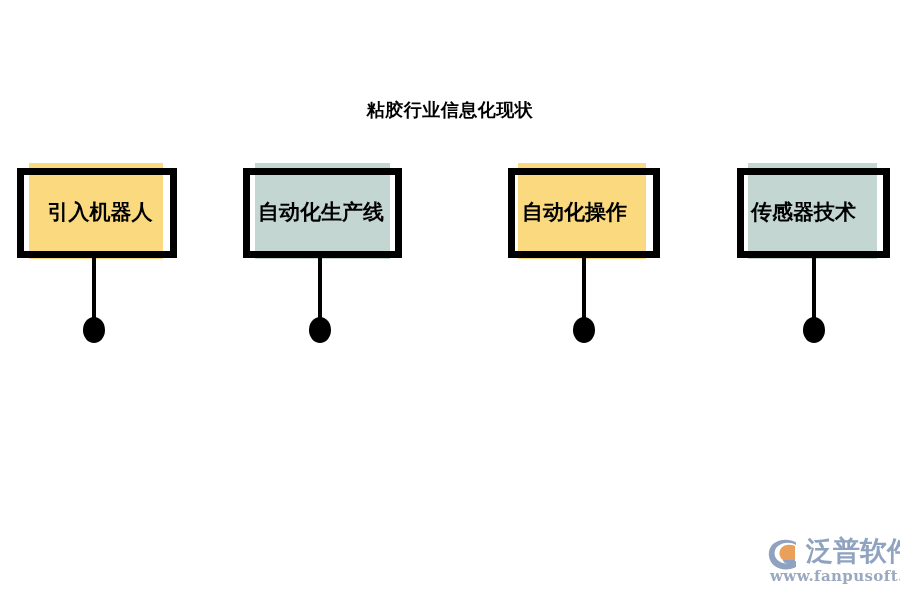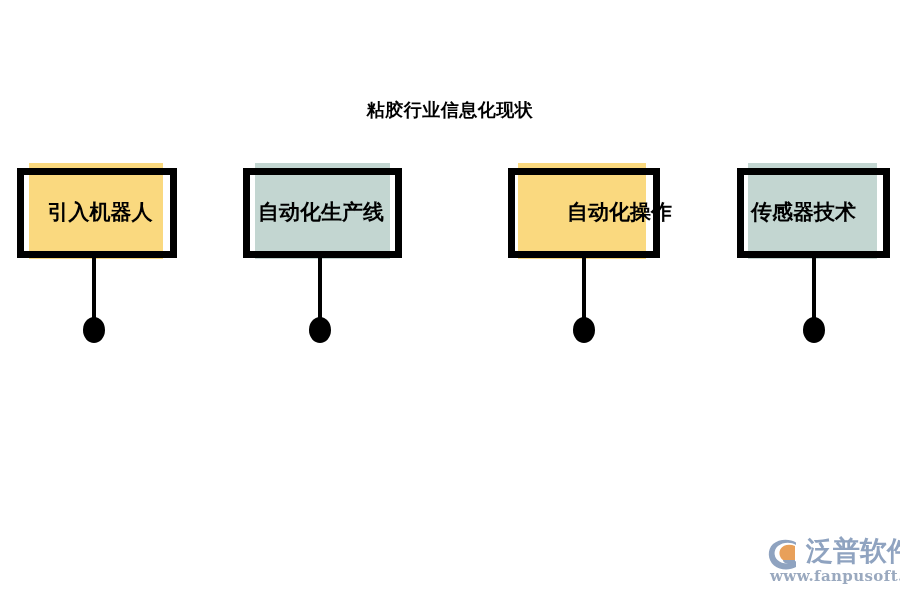--- a/index.html
+++ b/index.html
@@ -133,21 +133,21 @@
     <div class="node-fill" style="left: 255px; top: 163px; width: 135px; height: 96px; background: rgb(195, 214, 209);"></div>
     <div class="node-border" style="left:243px; top:168px; width:159px; height:90px;"></div>
     <div class="node-label" style="left:258px; top:198px; width:140px; text-align:left;">自动化生产线</div>
     <div class="connector-line" style="left:318px; top:258px; height:62px;"></div>
     <div class="connector-dot" style="left:309px; top:317px; width:22px; height:26px;"></div>
   </div>
 
   <div class="node">
     <div class="node-fill" style="left: 518px; top: 163px; width: 128px; height: 96px; background: rgb(250, 217, 127);"></div>
     <div class="node-border" style="left:508px; top:168px; width:152px; height:90px;"></div>
-    <div class="node-label" style="left:548px; top:198px; width:124px; text-align:right;">自动化操作</div>
+    <div class="node-label" style="left:522px; top:198px; width:124px; text-align:left;">自动化操作</div>
     <div class="connector-line" style="left:582px; top:258px; height:62px;"></div>
     <div class="connector-dot" style="left:573px; top:317px; width:22px; height:26px;"></div>
   </div>
 
   <div class="node">
     <div class="node-fill" style="left: 748px; top: 163px; width: 129px; height: 96px; background: rgb(195, 214, 209);"></div>
     <div class="node-border" style="left:737px; top:168px; width:153px; height:90px;"></div>
     <div class="node-label" style="left:751px; top:198px; width:126px; text-align:left;">传感器技术</div>
     <div class="connector-line" style="left:812px; top:258px; height:62px;"></div>
     <div class="connector-dot" style="left:803px; top:317px; width:22px; height:26px;"></div>

